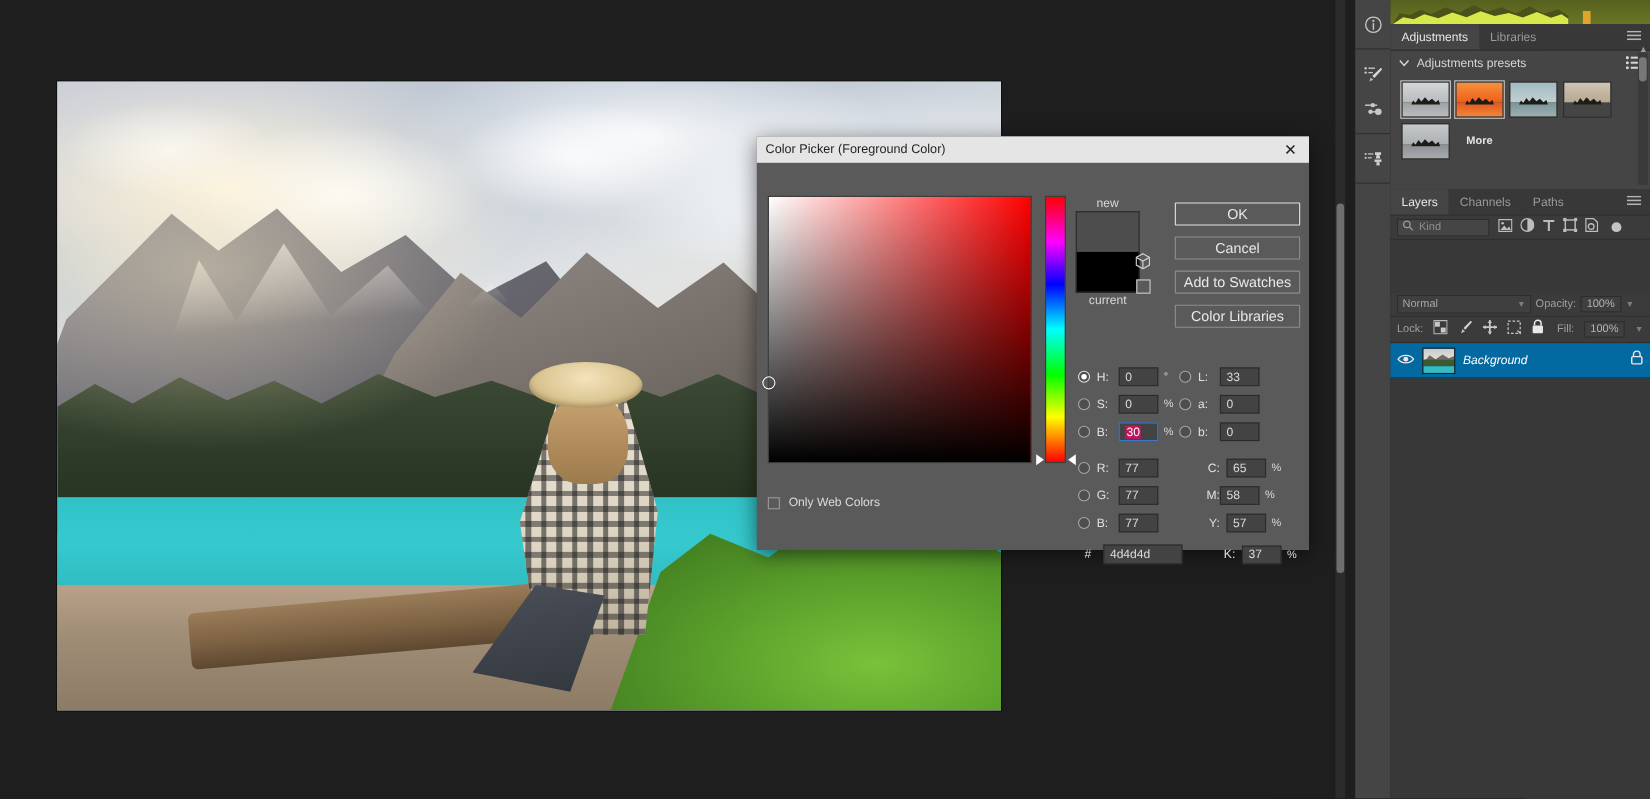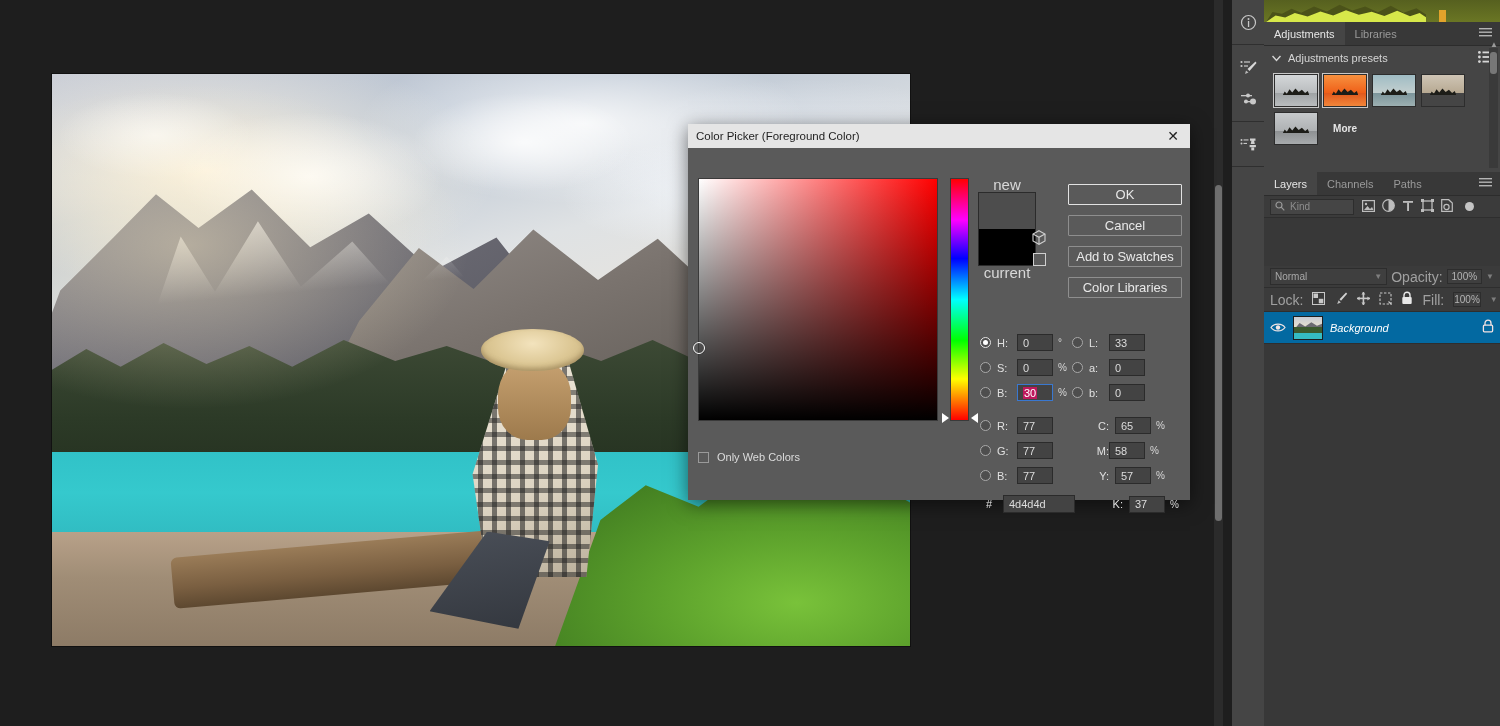--- a/index.html
+++ b/index.html
@@ -189,21 +189,21 @@
   .blend-row {
     display: flex; align-items: center; height: 22px; background: #3b3b3b; padding: 0 6px; gap: 4px;
     border-bottom: 1px solid #2e2e2e;
     margin-top: 48px;
   }
   .blend-select {
     width: 122px; height: 17px; background: #3f3f3f; border: 1px solid #2d2d2d;
     display: flex; align-items: center; padding: 0 4px; color: #a8a8a8; font-size: 10px;
   }
   .blend-select .chev { margin-left: auto; color: #7e7e7e; font-size: 8px; }
-  .mini-label { color: #a0a0a0; font-size: 14px; }
+  .mini-label { color: #a0a0a0; font-size: 10px; }
   .mini-field {
     width: 37px; height: 15px; background: #3f3f3f; border: 1px solid #2d2d2d;
     color: #b4b4b4; font-size: 10px; display: flex; align-items: center; justify-content: center;
   }
   .lock-row {
     display: flex; align-items: center; height: 24px; background: #3b3b3b; padding: 0 6px; gap: 9px;
     border-bottom: 1px solid #2e2e2e;
   }
   .layer-row {
     display: flex; align-items: center; height: 32px; background: #a85a5a; padding: 0 6px; gap: 7px;
@@ -251,21 +251,21 @@
     position: absolute; width: 0; height: 0; border-top: 5px solid transparent; border-bottom: 5px solid transparent;
   }
   .hue-marker-l { left: 254px; top: 265px; border-left: 7px solid #fff; }
   .hue-marker-r { left: 283px; top: 265px; border-right: 7px solid #fff; }
 
   .webcolors-row { position: absolute; left: 10px; top: 303px; display: flex; align-items: center; gap: 8px; }
   .cb-box { width: 11px; height: 11px; background: #5a5a5a; border: 1px solid #9a9a9a; cursor: pointer; }
   .cb-label { color: #dcdcdc; font-size: 11px; }
 
   .swatch-wrap { position: absolute; left: 286px; top: 30px; width: 66px; }
-  .swatch-label { text-align: center; color: #d8d8d8; font-size: 15px; height: 14px; line-height: 14px; }
+  .swatch-label { text-align: center; color: #d8d8d8; font-size: 11px; height: 14px; line-height: 14px; }
   .swatch-new { width: 58px; height: 37px; background: #4d4d4d; border: 1px solid #2b2b2b; border-bottom: none; margin: 0 auto; }
   .swatch-current { width: 58px; height: 37px; background: #000; border: 1px solid #2b2b2b; border-top: none; margin: 0 auto; }
   .gamut-icons { position: absolute; left: 58px; top: 52px; display: flex; flex-direction: column; gap: 4px; align-items: center; }
   .sq-icon { width: 13px; height: 13px; border: 1.5px solid #cfcfcf; background: #5a5a5a; }
 
   .btns { position: absolute; left: 380px; top: 36px; width: 114px; display: flex; flex-direction: column; gap: 10px; }
   .btn {
     height: 21px; border-radius: 1px; border: 1px solid #8e8e8e; background: #5a5a5a;
     color: #e8e8e8; font-size: 13px; display: flex; align-items: center; justify-content: center; cursor: pointer;
   }

